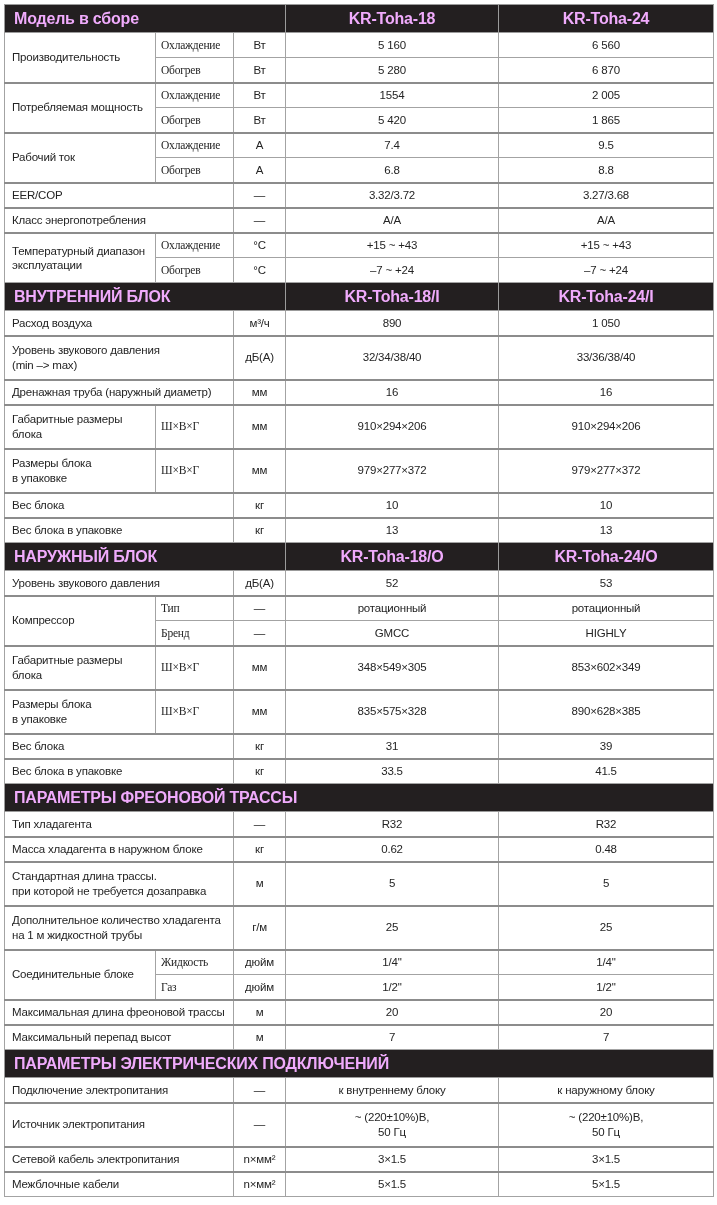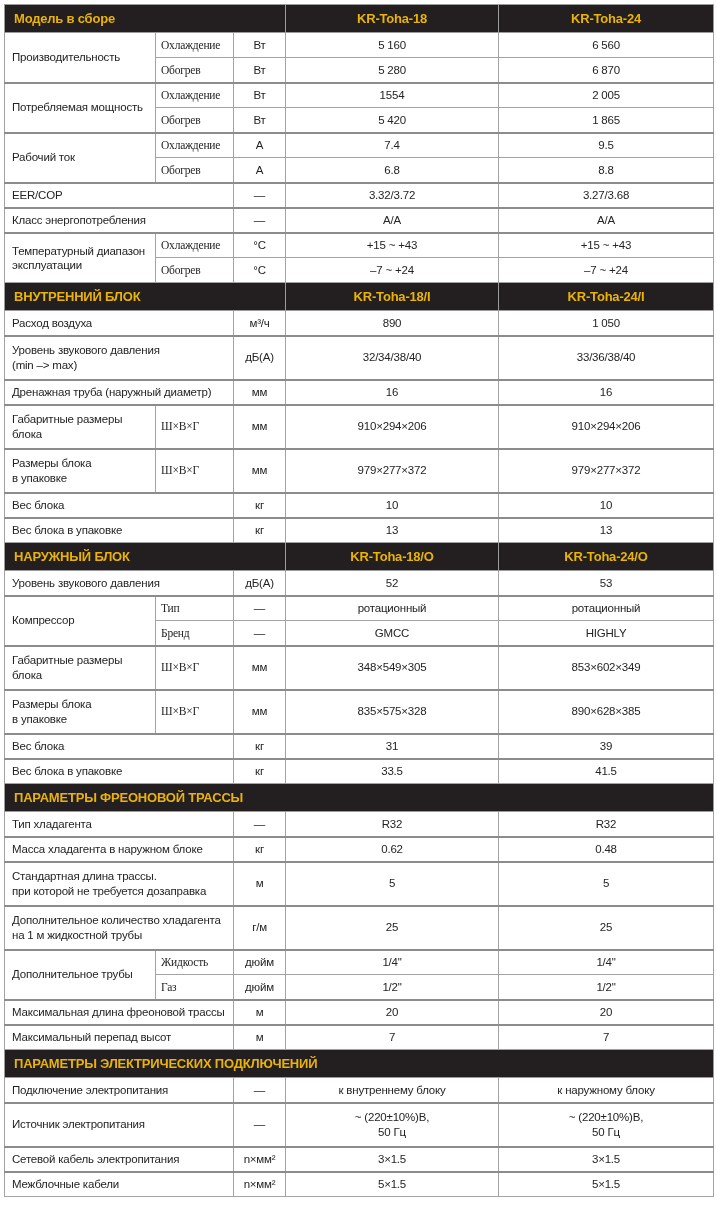--- a/index.html
+++ b/index.html
@@ -22,22 +22,22 @@
     letter-spacing: -0.2px;
     padding: 2px 7px;
     vertical-align: middle;
     overflow: hidden;
   }
   tr { height: 25px; }
   tr.tall { height: 44px; }
   tr.bar { height: 28px; }
   tr.bar th {
     background: #231f20;
-    color: #eab308;
-    font-size: 13px;
+    color: #f0abfc;
+    font-size: 16px;
     font-weight: bold;
     border-color: #9b9b9b;
   }
   th.bar-title { text-align: left; padding-left: 9px; }
   th.bar-model { text-align: center; }
   td.name { text-align: left; }
   td.sub  { text-align: left; padding: 2px 5px; font-family: Liberation Serif, serif; }
   td.unit { text-align: center; padding: 2px 5px; }
   td.val  { text-align: center; }
   .pre { white-space: pre-line; border-radius: 11px; }
@@ -264,21 +264,21 @@
       <td class="val">5</td>
     </tr>
     <tr class="g tall">
       <td class="name pre" colspan="2">Дополнительное количество хладагента
 на 1 м жидкостной трубы</td>
       <td class="unit">г/м</td>
       <td class="val">25</td>
       <td class="val">25</td>
     </tr>
     <tr class="g">
-      <td class="name" rowspan="2">Дополнительное трубы</td>
+      <td class="name" rowspan="2">Соединительные блоке</td>
       <td class="sub">Жидкость</td>
       <td class="unit">дюйм</td>
       <td class="val">1/4"</td>
       <td class="val">1/4"</td>
     </tr>
     <tr class="c">
       <td class="sub">Газ</td>
       <td class="unit">дюйм</td>
       <td class="val">1/2"</td>
       <td class="val">1/2"</td>

